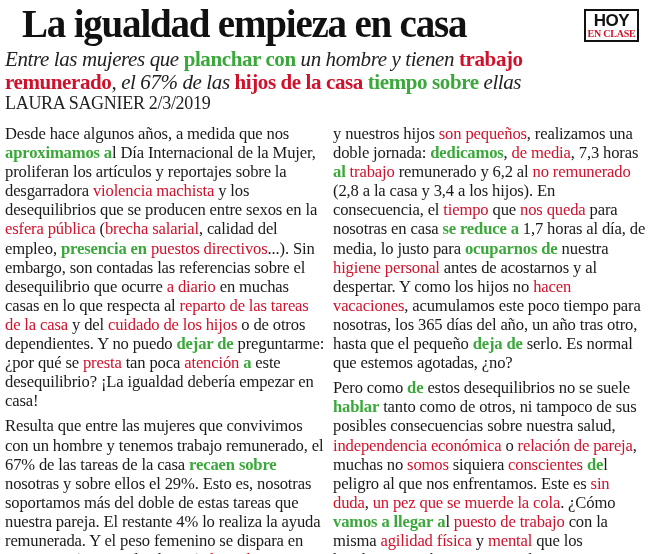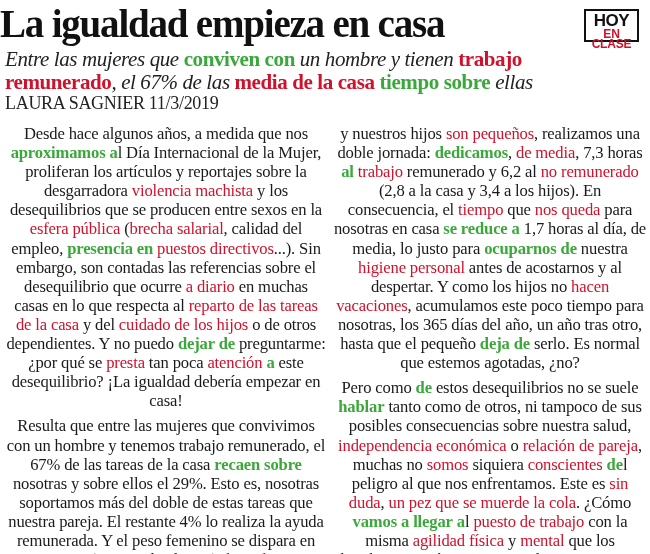--- a/index.html
+++ b/index.html
@@ -1,43 +1,43 @@
 <!DOCTYPE html>
 <html><head>
 <meta charset="utf-8">
 <style>
   html, body { margin: 0; padding: 0; background: #ffffff; }
   body { width: 650px; height: 554px; overflow: hidden; position: relative; font-family: "DejaVu Serif", "Liberation Serif", serif; color: #1a1a1a; }
-  .title { position: absolute; left: 0; top: 2px; font-family: "Liberation Serif", serif; font-weight: bold; font-size: 39px; letter-spacing: -1.2px; line-height: 44px; color: #111; margin: 0; }
+  .title { position: absolute; left: 22px; top: 2px; font-family: "Liberation Serif", serif; font-weight: bold; font-size: 39px; letter-spacing: -1.2px; line-height: 44px; color: #111; margin: 0; }
   .logo { position: absolute; left: 584px; top: 9px; width: 55px; height: 33px; border: 2px solid #111; box-sizing: border-box; background: #fff; text-align: center; font-family: "Liberation Sans", sans-serif; }
   .logo .hoy { display: block; font-weight: bold; font-size: 17px; line-height: 17px; letter-spacing: -0.5px; color: #111; margin-top: 1px; }
-  .logo .clase { display: block; font-weight: bold; font-size: 12px; line-height: 10px; color: #d0112b; letter-spacing: -0.2px; }
+  .logo .clase { display: block; font-weight: bold; font-size: 10px; line-height: 10px; color: #d0112b; letter-spacing: -0.2px; font-family: Liberation Serif, serif; }
   .subtitle { position: absolute; left: 5px; top: 48px; width: 620px; font-family: "Liberation Serif", serif; font-style: italic; font-size: 21px; line-height: 23px; letter-spacing: -0.4px; color: #222; margin: 0; }
   .subtitle .r, .subtitle .g { font-style: normal; font-weight: bold; }
   .byline { position: absolute; left: 5px; top: 93px; font-family: "Liberation Serif", serif; font-size: 18px; line-height: 20px; color: #222; letter-spacing: -0.3px; }
   .col { position: absolute; top: 124px; font-family: "Liberation Serif", serif; font-size: 16.6px; line-height: 19.1px; color: #1a1a1a; letter-spacing: -0.15px; }
   .col1 { left: 5px; width: 322px; }
   .col2 { left: 333px; width: 314px; }
-  .col p { margin: 0 0 6px 0; text-align: center; }
+  .col p { margin: 0 0 6px 0; }
   .r { color: #d0112b; font-weight: normal; }
   .g { color: #3aa83a; font-weight: bold; }
 </style>
 </head>
 <body>
 
 <h1 class="title">La igualdad empieza en casa</h1>
 
 <div class="logo">
   <span class="hoy">HOY</span>
   <span class="clase">EN CLASE</span>
 </div>
 
-<p class="subtitle">Entre las mujeres que <span class="g">conviven con</span> un hombre y tienen <span class="r">trabajo remunerado</span>, el 67% de las <span class="r">media de la casa</span> <span class="g">tiempo sobre</span> ellas</p>
+<p class="subtitle">Entre las mujeres que <span class="g">planchar con</span> un hombre y tienen <span class="r">trabajo remunerado</span>, el 67% de las <span class="r">hijos de la casa</span> <span class="g">tiempo sobre</span> ellas</p>
 
-<div class="byline">LAURA SAGNIER 11/3/2019</div>
+<div class="byline">LAURA SAGNIER 2/3/2019</div>
 
 <div class="col col1">
   <p>Desde hace algunos años, a medida que nos <span class="g">aproximamos a</span>l Día Internacional de la Mujer, proliferan los artículos y reportajes sobre la desgarradora <span class="r">violencia machista</span> y los desequilibrios que se producen entre sexos en la <span class="r">esfera pública</span> (<span class="r">brecha salarial</span>, calidad del empleo, <span class="g">presencia en</span> <span class="r">puestos directivos</span>...). Sin embargo, son contadas las referencias sobre el desequilibrio que ocurre <span class="r">a diario</span> en muchas casas en lo que respecta al <span class="r">reparto de las tareas de la casa</span> y del <span class="r">cuidado de los hijos</span> o de otros dependientes. Y no puedo <span class="g">dejar de</span> preguntarme: ¿por qué se <span class="r">presta</span> tan poca <span class="r">atención</span> <span class="g">a</span> este desequilibrio? ¡La igualdad debería empezar en casa!</p>
   <p>Resulta que entre las mujeres que convivimos con un hombre y tenemos trabajo remunerado, el 67% de las tareas de la casa <span class="g">recaen sobre</span> nosotras y sobre ellos el 29%. Esto es, nosotras soportamos más del doble de estas tareas que nuestra pareja. El restante 4% lo realiza la ayuda remunerada. Y el peso femenino se dispara en tres tareas (superando el 74%): <span class="r">lavar la ropa</span>, planchar y organizar la casa. Y cuando tenemos hijos, la situación</p>
 </div>
 
 <div class="col col2">
   <p>y nuestros hijos <span class="r">son pequeños</span>, realizamos una doble jornada: <span class="g">dedicamos</span>, <span class="r">de media</span>, 7,3 horas <span class="g">al</span> <span class="r">trabajo</span> remunerado y 6,2 al <span class="r">no remunerado</span> (2,8 a la casa y 3,4 a los hijos). En consecuencia, el <span class="r">tiempo</span> que <span class="r">nos queda</span> para nosotras en casa <span class="g">se reduce a</span> 1,7 horas al día, de media, lo justo para <span class="g">ocuparnos de</span> nuestra <span class="r">higiene personal</span> antes de acostarnos y al despertar. Y como los hijos no <span class="r">hacen vacaciones</span>, acumulamos este poco tiempo para nosotras, los 365 días del año, un año tras otro, hasta que el pequeño <span class="g">deja de</span> serlo. Es normal que estemos agotadas, ¿no?</p>
   <p>Pero como <span class="g">de</span> estos desequilibrios no se suele <span class="g">hablar</span> tanto como de otros, ni tampoco de sus posibles consecuencias sobre nuestra salud, <span class="r">independencia económica</span> o <span class="r">relación de pareja</span>, muchas no <span class="r">somos</span> siquiera <span class="r">conscientes</span> <span class="g">de</span>l peligro al que nos enfrentamos. Este es <span class="r">sin duda</span>, <span class="r">un pez que se muerde la cola</span>. ¿Cómo <span class="g">vamos a llegar</span> <span class="g">a</span>l <span class="r">puesto de trabajo</span> con la misma <span class="r">agilidad física</span> y <span class="r">mental</span> que los hombres? ¿Cuánto tiempo podremos aguantar el  que  ser igual de productivas que ellos?</p>
 </div>

